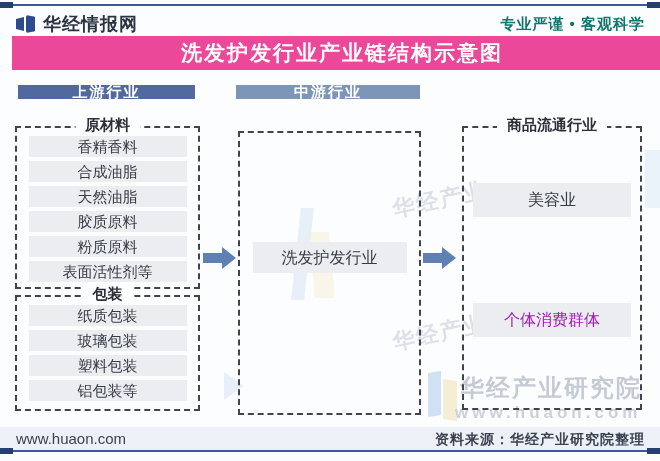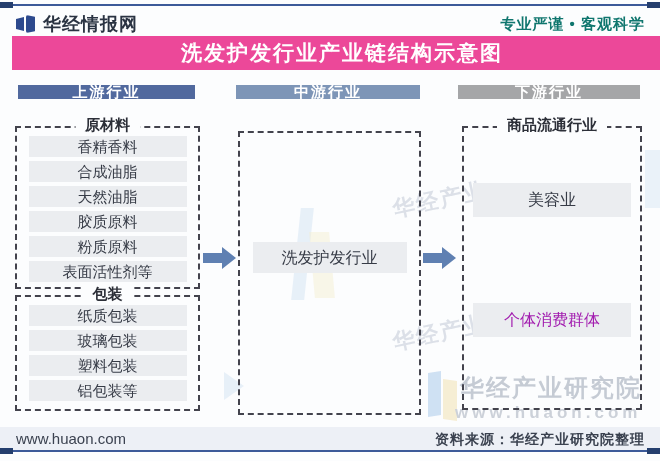--- a/index.html
+++ b/index.html
@@ -103,21 +103,20 @@
   <div class="wm-shape ws-blue3"></div>
   <div class="wm-shape ws-logo-b"></div>
   <div class="wm-shape ws-logo-y"></div>
   <div class="wm wm-diag wm-d1">华经产业</div>
   <div class="wm wm-diag wm-d2">华经产业</div>
   <div class="wm wm-name">华经产业研究院</div>
   <div class="wm wm-url">www.huaon.com</div>
 
   <div class="col-head up">上游行业</div>
   <div class="col-head mid">中游行业</div>
-  <div class="col-head down">下游行业</div>
 
   <div class="dash-box grp-raw">
     <div class="dash-label">原材料</div>
     <div class="items">
       <div class="pill">香精香料</div>
       <div class="pill">合成油脂</div>
       <div class="pill">天然油脂</div>
       <div class="pill">胶质原料</div>
       <div class="pill">粉质原料</div>
       <div class="pill">表面活性剂等</div>

